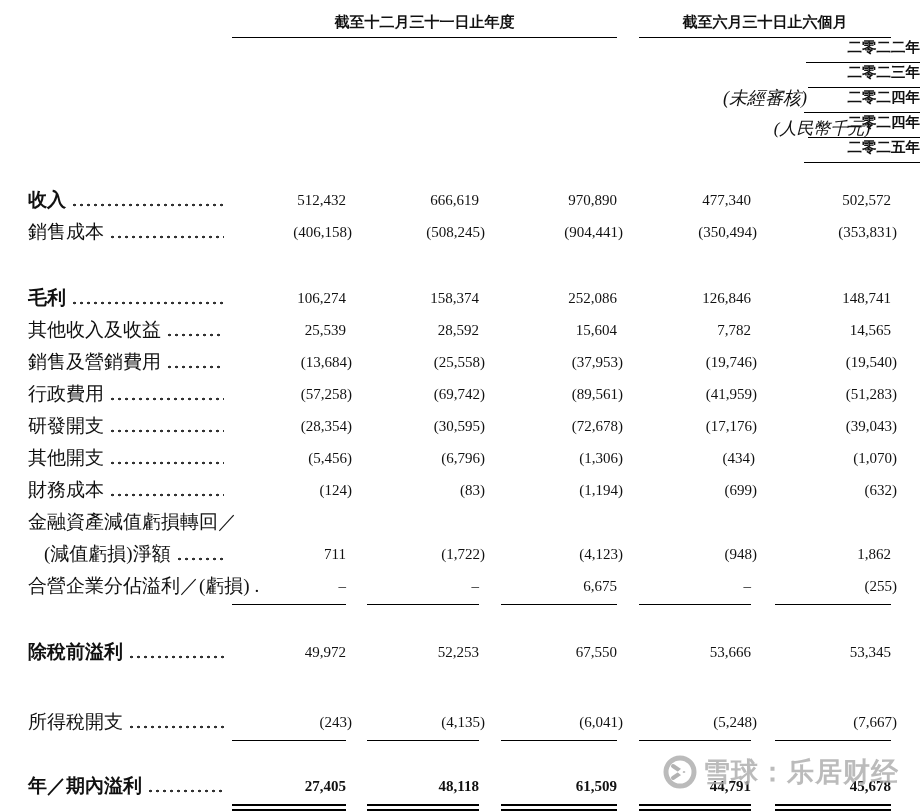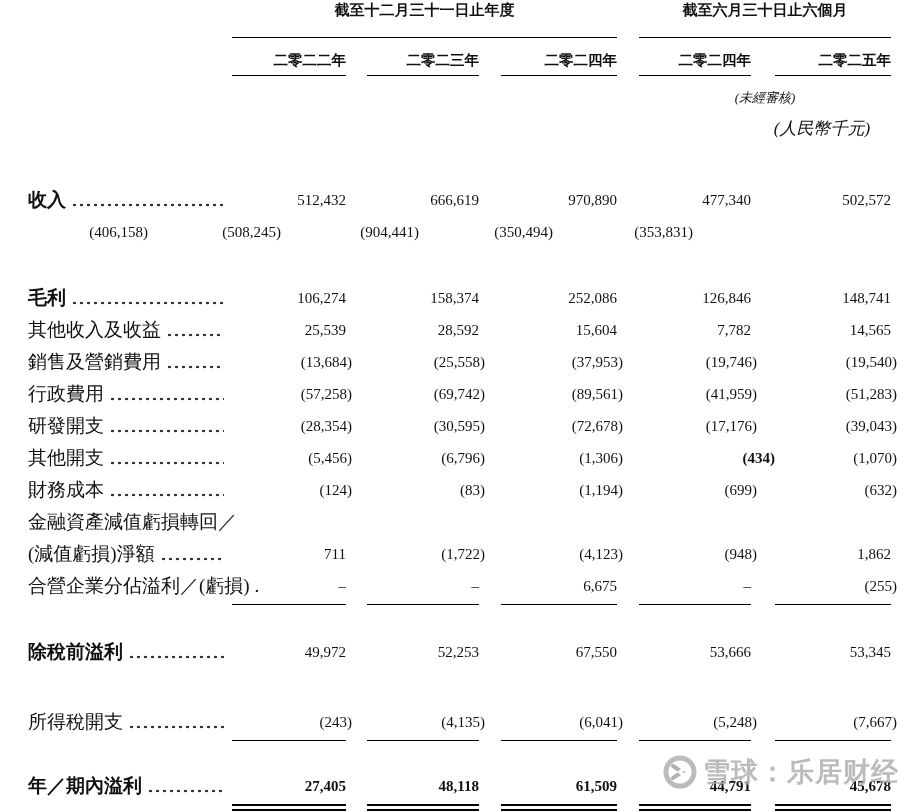--- a/index.html
+++ b/index.html
@@ -8,48 +8,48 @@
     font-family:"Liberation Serif","DejaVu Serif",serif;
     position:relative;overflow:hidden;
   }
   .sheet{padding:8px 0 0 28px;}
 
   
   .row{display:flex;height:32px;line-height:32px;}
   .lbl{width:204px;display:flex;white-space:nowrap;font-size:19px;}
   .lt{display:block;}
   .lt.bl{font-weight:bold;}
-  .lt.indent{}
+  .lt.indent{margin-left:16px;}
   .leader{
     flex:1;align-self:flex-end;height:6px;margin:0 8px 8px 5px;
     background:radial-gradient(circle, #333 1.15px, rgba(255,255,255,0) 1.6px) repeat-x;
     background-size:7px 6px;
   }
   .cell{display:flex;}
   .val{text-align:right;white-space:nowrap;font-size:15px;}
   .c1 .val{width:114px;margin-left:0;}
   .c2 .val{width:112px;margin-left:21px;}
   .c3 .val{width:116px;margin-left:22px;}
   .c4 .val{width:112px;margin-left:22px;}
   .c5 .val{width:116px;margin-left:24px;}
   .bv .val{font-weight:bold;}
 
   
   .grp-row{display:flex;height:30px;align-items:flex-end;}
   .lbl-sp{width:204px;}
-  .grp{font-weight:bold;font-size:15px;text-align:center;padding-bottom:18px;
+  .grp{font-weight:bold;font-size:15px;text-align:center;padding-bottom:6px;
        border-bottom:1.4px solid #000;white-space:nowrap;line-height:18px;}
   .g1{width:385px;}
   .grp-gap{width:22px;}
   .g2{width:252px;}
-  .yr-row{height:38px;line-height:normal;align-items:flex-end;}
+  .yr-row{height:38px;line-height:normal;align-items:flex-end;flex-direction:column;}
   .yr-row .val{font-weight:bold;font-size:14.5px;border-bottom:1.4px solid #000;padding-bottom:5px;}
   .note-row{display:flex;margin-top:12px;height:20px;line-height:20px;}
   .note-sp{width:611px;}
-  .note{width:252px;text-align:center;font-style:italic;font-size:13px;}
+  .note{width:252px;text-align:center;font-style:italic;font-size:18px;}
   .cur-row{display:flex;margin-top:8px;height:26px;line-height:26px;justify-content:space-between;}
   .cur-sp{width:433px;}
   .cur{width:196px;text-align:center;font-style:italic;font-size:17px;}
 
   
   .rule-row{height:6px;margin-top:2px;align-items:flex-start;line-height:0;}
   .rule{height:0;border-top:1.5px solid #000;}
   .dbl .rule{height:3px;border-top:2px solid #000;border-bottom:2.5px solid #000;}
 
   
@@ -126,20 +126,24 @@
       </div>
     <div class="cell c4">
         <div class="val num">477,340</div>
       </div>
     <div class="cell c5">
         <div class="val num">502,572</div>
       </div>
   </div>
 
   <div class="row">
+    <div class="lbl">
+        <span class="lt">銷售成本</span>
+        <span class="leader"></span>
+      </div>
     <div class="cell c1">
         <div class="val num" style="position: relative; left: 6px;">(406,158)</div>
       </div>
     <div class="cell c2">
         <div class="val num" style="position: relative; left: 6px;">(508,245)</div>
       </div>
     <div class="cell c3">
         <div class="val num" style="position: relative; left: 6px;">(904,441)</div>
       </div>
     <div class="cell c4">
@@ -270,21 +274,21 @@
     <div class="cell c1">
         <div class="val num" style="position: relative; left: 6px;">(5,456)</div>
       </div>
     <div class="cell c2">
         <div class="val num" style="position: relative; left: 6px;">(6,796)</div>
       </div>
     <div class="cell c3">
         <div class="val num" style="position: relative; left: 6px;">(1,306)</div>
       </div>
     <div class="cell c4">
-        <div class="val num" style="position: relative; left: 24px; font-weight: bold;">(434)</div>
+        <div class="val num" style="position: relative; left: 4px;">(434)</div>
       </div>
     <div class="cell c5">
         <div class="val num" style="position: relative; left: 6px;">(1,070)</div>
       </div>
   </div>
 
   <div class="row">
     <div class="lbl">
         <span class="lt">財務成本</span>
         <span class="leader"></span>

